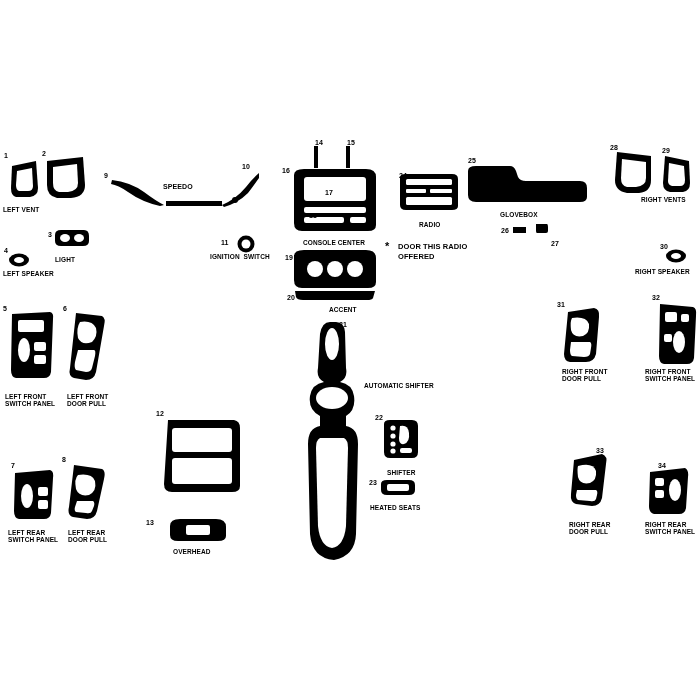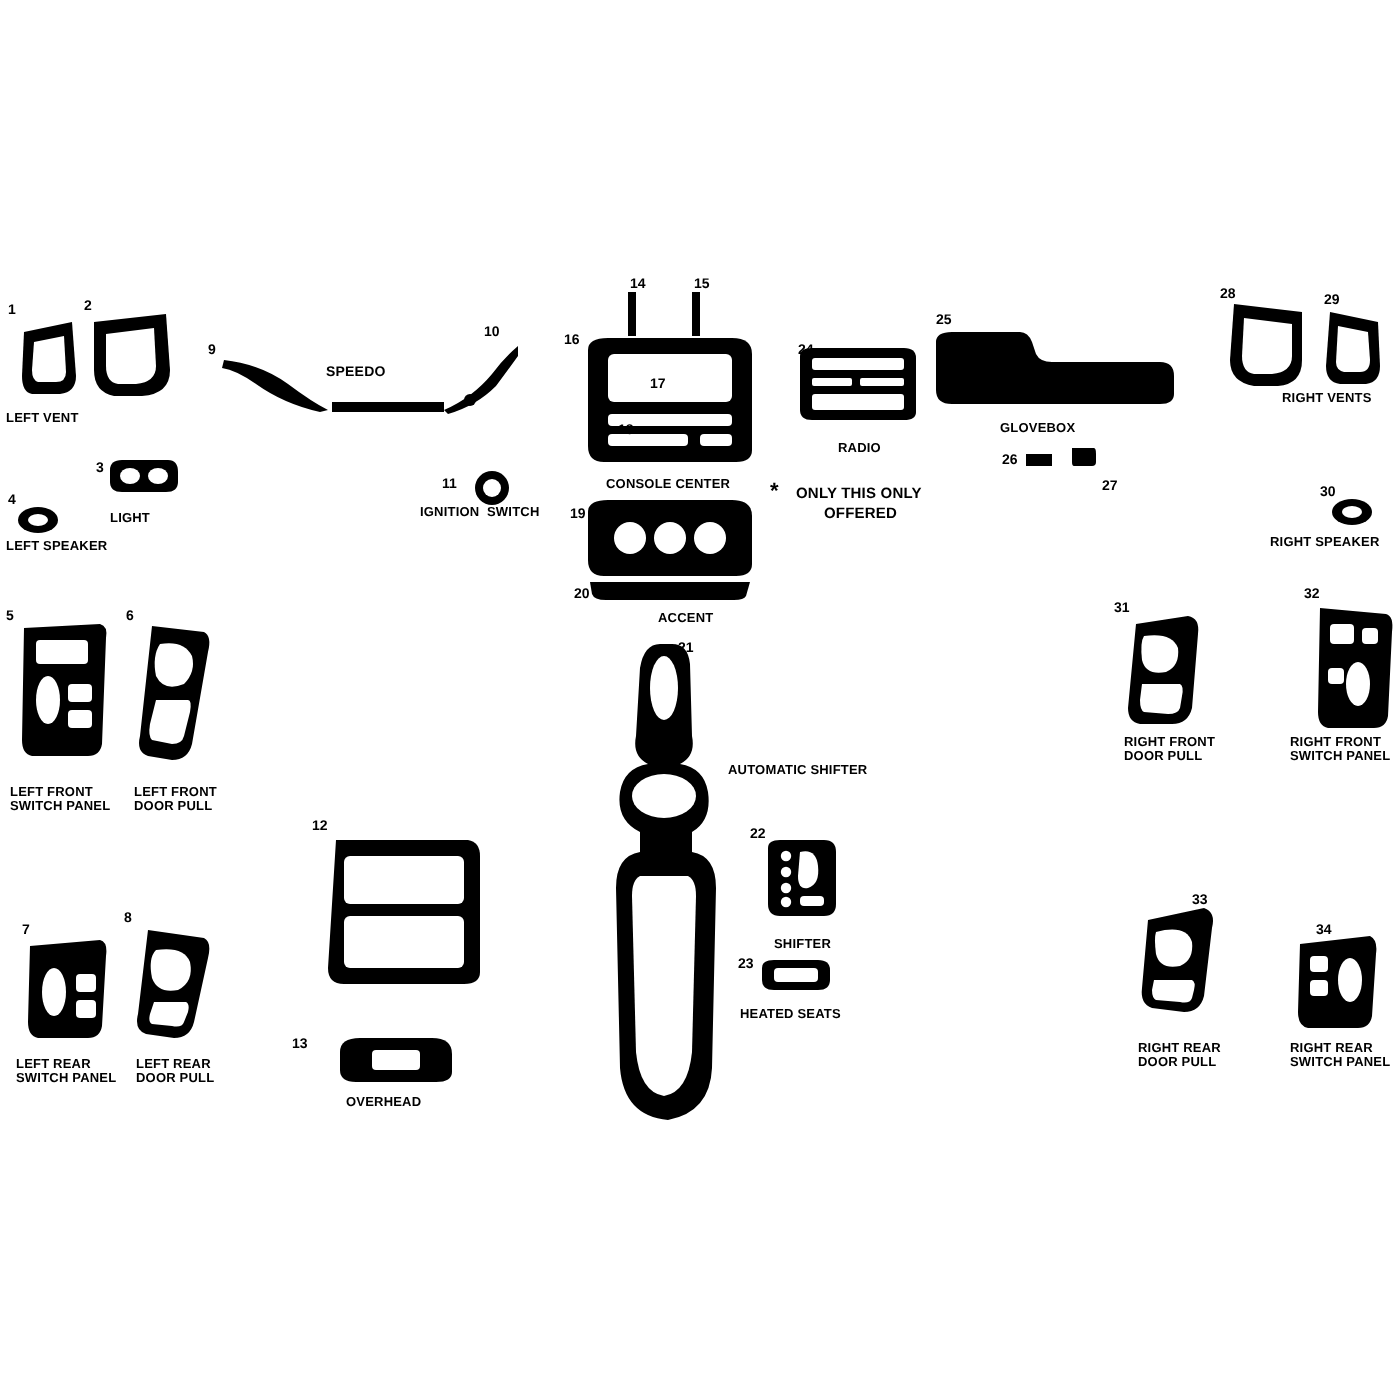--- a/index.html
+++ b/index.html
@@ -262,22 +262,22 @@
   <div class="piece" style="left:645px;top:466px;">
     <svg width="46" height="52" viewBox="0 0 46 52">
       <path d="M5 6 L40 2 Q44 4 43 11 L41 42 Q40 48 34 48 L9 48 Q4 47 4 40 Z" fill="#000"></path>
       <rect x="10" y="12" width="9" height="8" rx="2" fill="#fff"></rect>
       <rect x="10" y="24" width="9" height="8" rx="2" fill="#fff"></rect>
       <ellipse cx="30" cy="24" rx="6" ry="11" fill="#fff"></ellipse>
     </svg>
   </div>
 
   <div class="lbl" style="left:385px;top:240px;font-size:11px;">*</div>
-  <div class="lbl" style="left:398px;top:243px;font-size:7.5px;">ONLY THIS ONLY</div>
-  <div class="lbl" style="left:412px;top:253px;font-size:7.5px;">OFFERED</div>
+  <div class="lbl" style="left:398px;top:243px;font-size:7.5px;">DOOR THIS RADIO</div>
+  <div class="lbl" style="left:398px;top:253px;font-size:7.5px;">OFFERED</div>
 
   <div id="annotations">
       <div class="num" style="left: 4px; top: 152px;">1</div>
       <div class="lbl" style="left: 3px; top: 206px; font-size: 6.5px;">LEFT VENT</div>
       <div class="num" style="left: 42px; top: 150px;">2</div>
       <div class="num" style="left: 48px; top: 231px;">3</div>
       <div class="lbl" style="left: 55px; top: 256px; font-size: 6.5px;">LIGHT</div>
       <div class="num" style="left: 4px; top: 247px;">4</div>
       <div class="lbl" style="left: 3px; top: 270px; font-size: 6.5px;">LEFT SPEAKER</div>
       <div class="num" style="left: 3px; top: 305px;">5</div>

